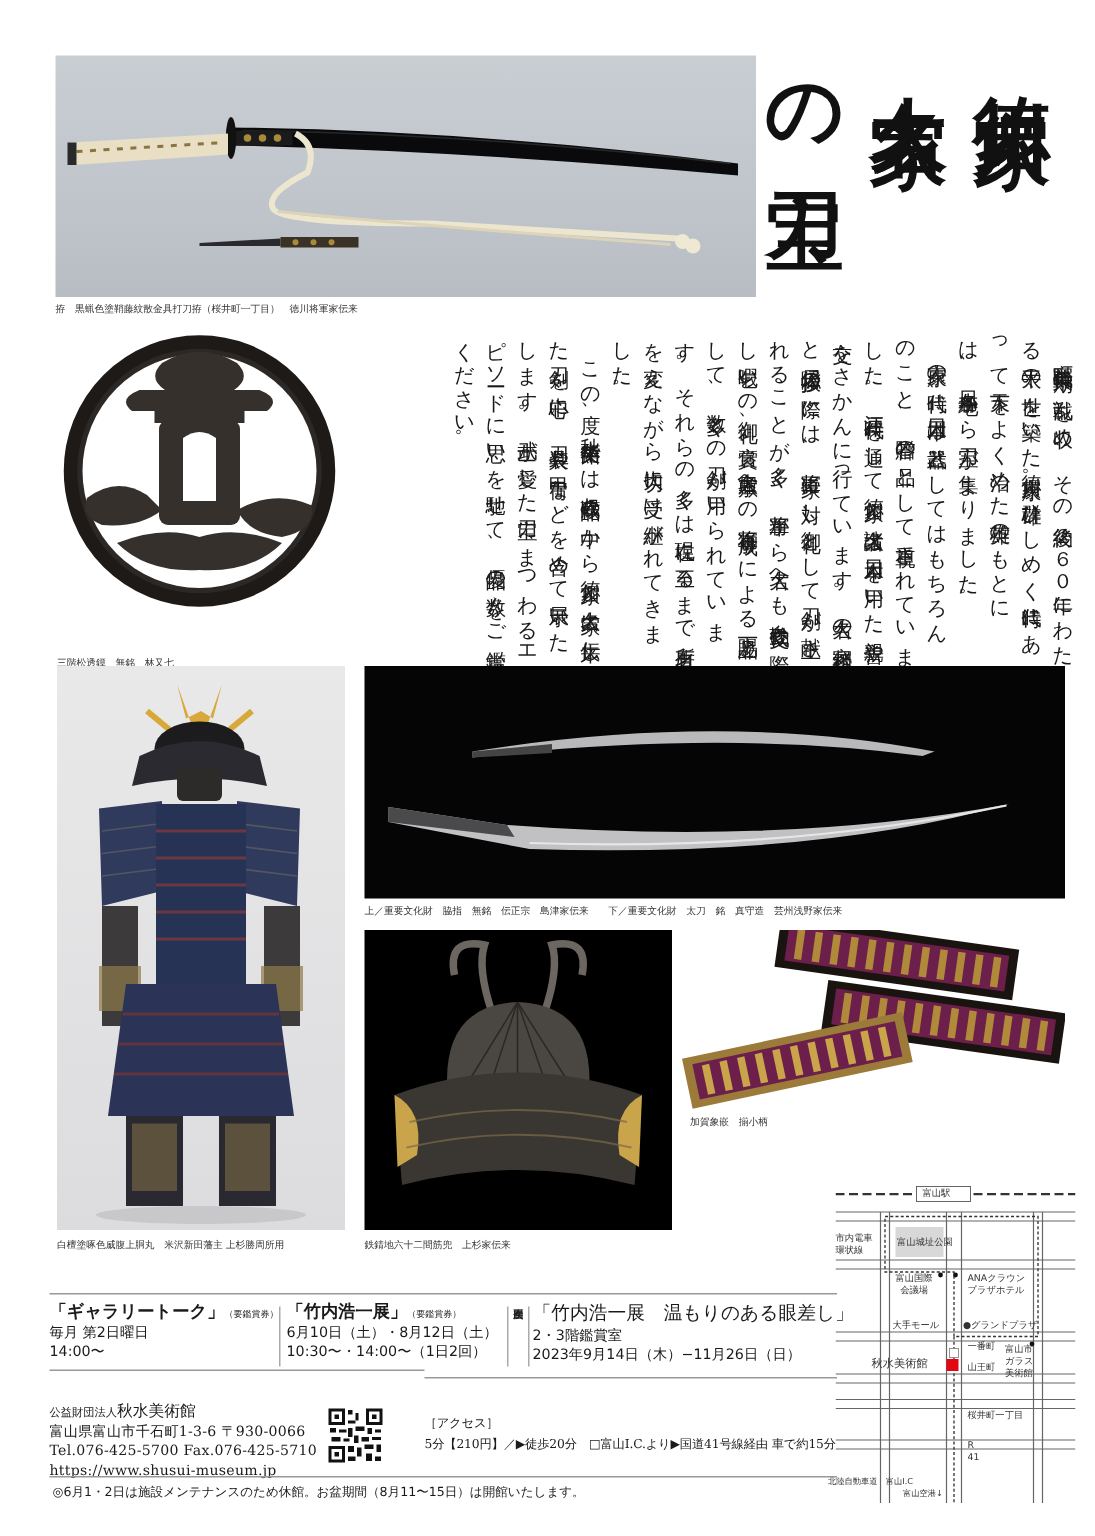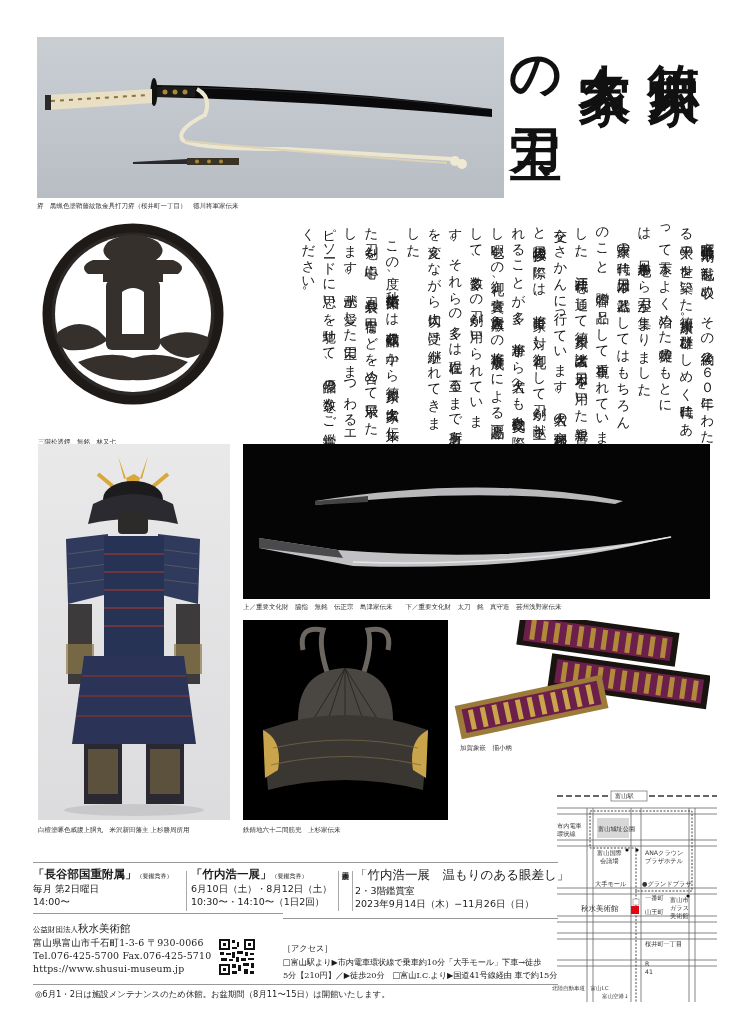--- a/index.html
+++ b/index.html
@@ -34,21 +34,21 @@
 #events{left:33px;top:862px;width:525px;height:48px;border-top:1px solid #999}
 .evt{position:absolute;top:4px}
 .evt .h{font-family:"DejaVu Sans",sans-serif;font-size:11.5px;font-weight:bold;white-space:nowrap}
 .evt .h small{font-size:6px;font-weight:normal}
 .evt .l{font-family:"DejaVu Sans",sans-serif;font-size:9.5px;line-height:13px;white-space:nowrap}
 .vdiv{position:absolute;top:8px;width:1px;height:40px;background:#aaa}
 #nextlabel{position:absolute;left:308px;top:4px;writing-mode:vertical-rl;font-family:"DejaVu Sans",sans-serif;font-size:7px;line-height:8px;letter-spacing:0}
 #next .h{font-family:"DejaVu Serif",serif;font-size:12.5px;font-weight:normal}
 
 
-#museum{left:33px;top:913px;width:250px;height:68px;border-top:1px solid #999;padding-top:8px}
+#museum{left:33px;top:913px;width:250px;height:68px;border-top:1px solid #999;padding-top:20px}
 #museum .org{font-family:"DejaVu Serif",serif;font-size:10.5px;white-space:nowrap}
 #museum .org small{font-size:7.5px}
 #museum .ln{font-family:"DejaVu Serif",serif;font-size:9.4px;line-height:13px;white-space:nowrap;letter-spacing:.2px}
 #qr{left:218px;top:938px;width:38px;height:38px}
 
 
 #access{left:283px;top:918px;width:275px;height:66px;border-top:1px solid #999;padding-top:23px}
 #access .ln{font-family:"DejaVu Serif",serif;font-size:8.2px;line-height:13.5px;white-space:nowrap;letter-spacing:-.1px}
 
 
@@ -260,29 +260,29 @@
           <rect x="125" y="79" width="5" height="20"></rect>
           <rect x="137" y="79" width="5" height="20"></rect>
         </g>
     </g>
   </svg>
 </div>
 <div class="abs cap" style="left:460px;top:744px">加賀象嵌　揃小柄</div>
 
 <div id="events" class="abs">
   <div class="evt" style="left:0">
-    <div class="h"><span>「長谷部国重附属」</span><small>（要鑑賞券）</small></div>
+    <div class="h"><span>「ギャラリートーク」</span><small>（要鑑賞券）</small></div>
     <div class="l">毎月 第2日曜日</div>
     <div class="l">14:00〜</div>
   </div>
   <div class="vdiv" style="left:153px"></div>
   <div class="evt" style="left:158px">
     <div class="h"><span>「竹内浩一展」</span><small>（要鑑賞券）</small></div>
     <div class="l">6月10日（土）・8月12日（土）</div>
-    <div class="l">10:30〜・14:10〜（1日2回）</div>
+    <div class="l">10:30〜・14:00〜（1日2回）</div>
   </div>
   <div class="vdiv" style="left:305px"></div>
   <div id="nextlabel">次回企画展</div>
   <div class="vdiv" style="left:319px"></div>
   <div id="next" class="evt" style="left:322px">
     <div class="h">「竹内浩一展　温もりのある眼差し」</div>
     <div class="l">2・3階鑑賞室</div>
     <div class="l">2023年9月14日（木）−11月26日（日）</div>
   </div>
 </div>
@@ -326,21 +326,20 @@
         <rect x="33" y="25" width="3" height="5"></rect>
         <rect x="26" y="31" width="4" height="5"></rect>
         <rect x="14" y="33" width="5" height="3"></rect>
         <rect x="32" y="33" width="4" height="3"></rect>
       </g>
   </svg>
 </div>
 
 <div id="access" class="abs">
   <div class="ln">［アクセス］</div>
-  <div class="ln">□富山駅より▶市内電車環状線で乗車約10分「大手モール」下車→徒歩</div>
   <div class="ln">5分【210円】／▶徒歩20分　□富山I.C.より▶国道41号線経由 車で約15分</div>
 </div>
 
 <div id="bottomrule" class="abs"></div>
 <div id="notice" class="abs">◎6月1・2日は施設メンテナンスのため休館。お盆期間（8月11〜15日）は開館いたします。</div>
 
 <div id="map" class="abs">
   <svg width="160" height="214" viewBox="0 0 160 214" style="position:absolute;left:0;top:0">
 
     <line x1="0" y1="8" x2="52" y2="8" stroke="#333" stroke-width="1.5" stroke-dasharray="6 3"></line>

